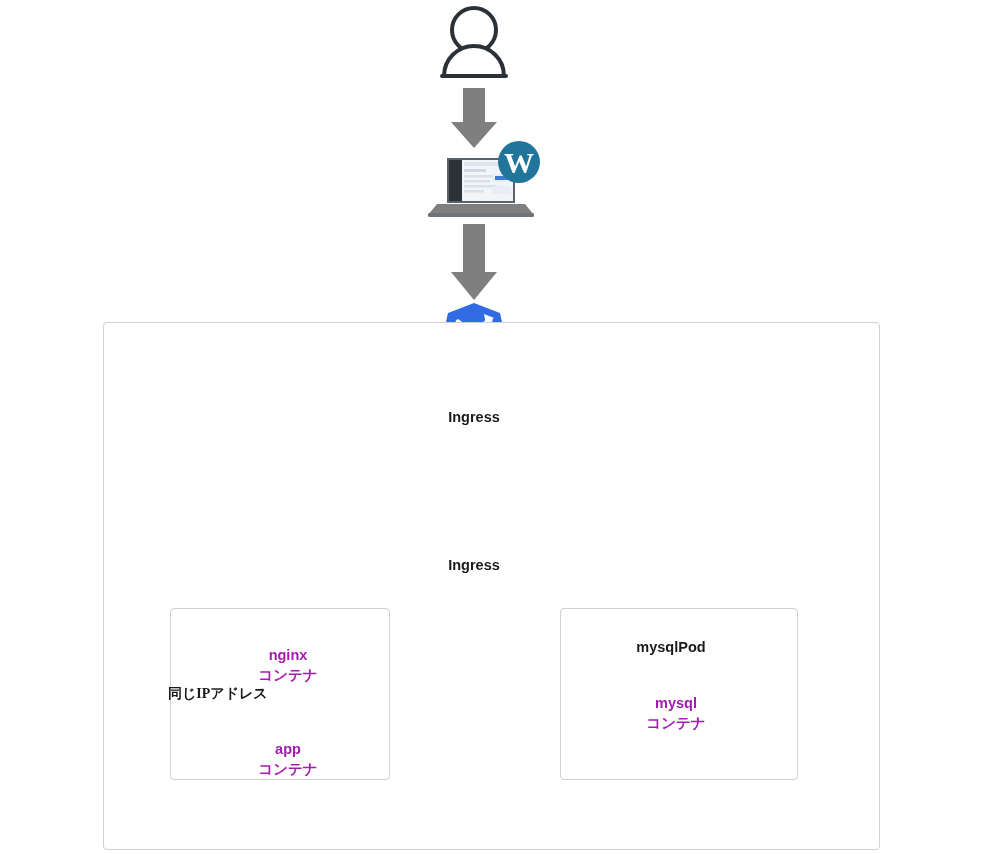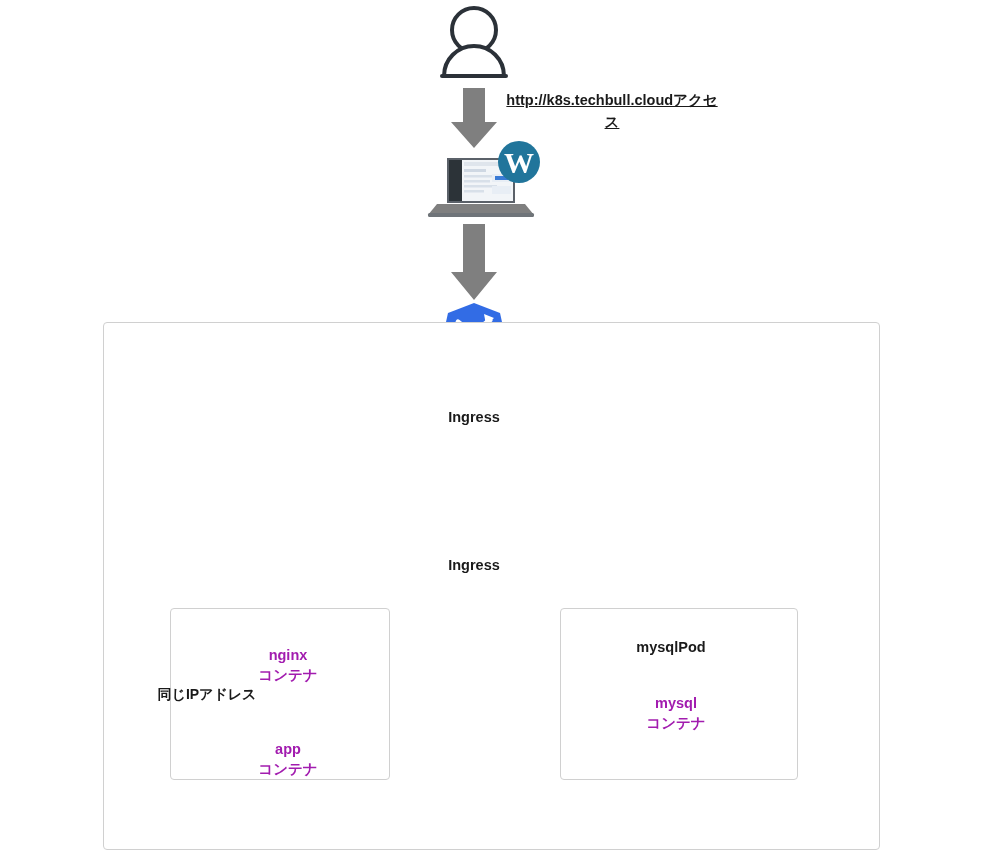--- a/index.html
+++ b/index.html
@@ -244,23 +244,20 @@
 
     <g>
       <line x1="386" y1="692" x2="558" y2="692" stroke="#1a1a1a" stroke-width="1.6" marker-start="url(#thinArrowStart)" marker-end="url(#thinArrowEnd)"></line>
     </g>
   </svg>
 
   <div class="abs cluster-box"></div>
   <div class="abs pod-box left"></div>
   <div class="abs pod-box right"></div>
 
-  <div class="abs url-label">
-    <span>http://k8s.techbull.cloudアクセス</span>
-  </div>
 
 
   <div class="abs node-label" style="left:414px; top:360px; width:120px;">Ingress</div>
 
   <div class="abs node-label" style="left:414px; top:508px; width:120px;">Ingress</div>
 
 
   <div class="abs node-label" style="left:591px; top:590px; width:160px;">mysqlPod</div>
 
   <div class="abs cube-label" style="left:218px; top:646px; width:140px;">
@@ -271,16 +268,16 @@
   <div class="abs cube-label" style="left:218px; top:740px; width:140px;">
     <div>app</div>
     <div>コンテナ</div>
   </div>
 
   <div class="abs cube-label" style="left:606px; top:694px; width:140px;">
     <div>mysql</div>
     <div>コンテナ</div>
   </div>
 
-  <div class="abs edge-label" style="left:152px; top:684px; width:110px; text-align:center;">同じIPアドレス</div>
+  <div class="abs edge-label" style="left:168px; top:684px; width:110px; text-align:left;font-family:Liberation Serif, serif;">同じIPアドレス</div>
 
 
 </div>
 
 </body></html>

